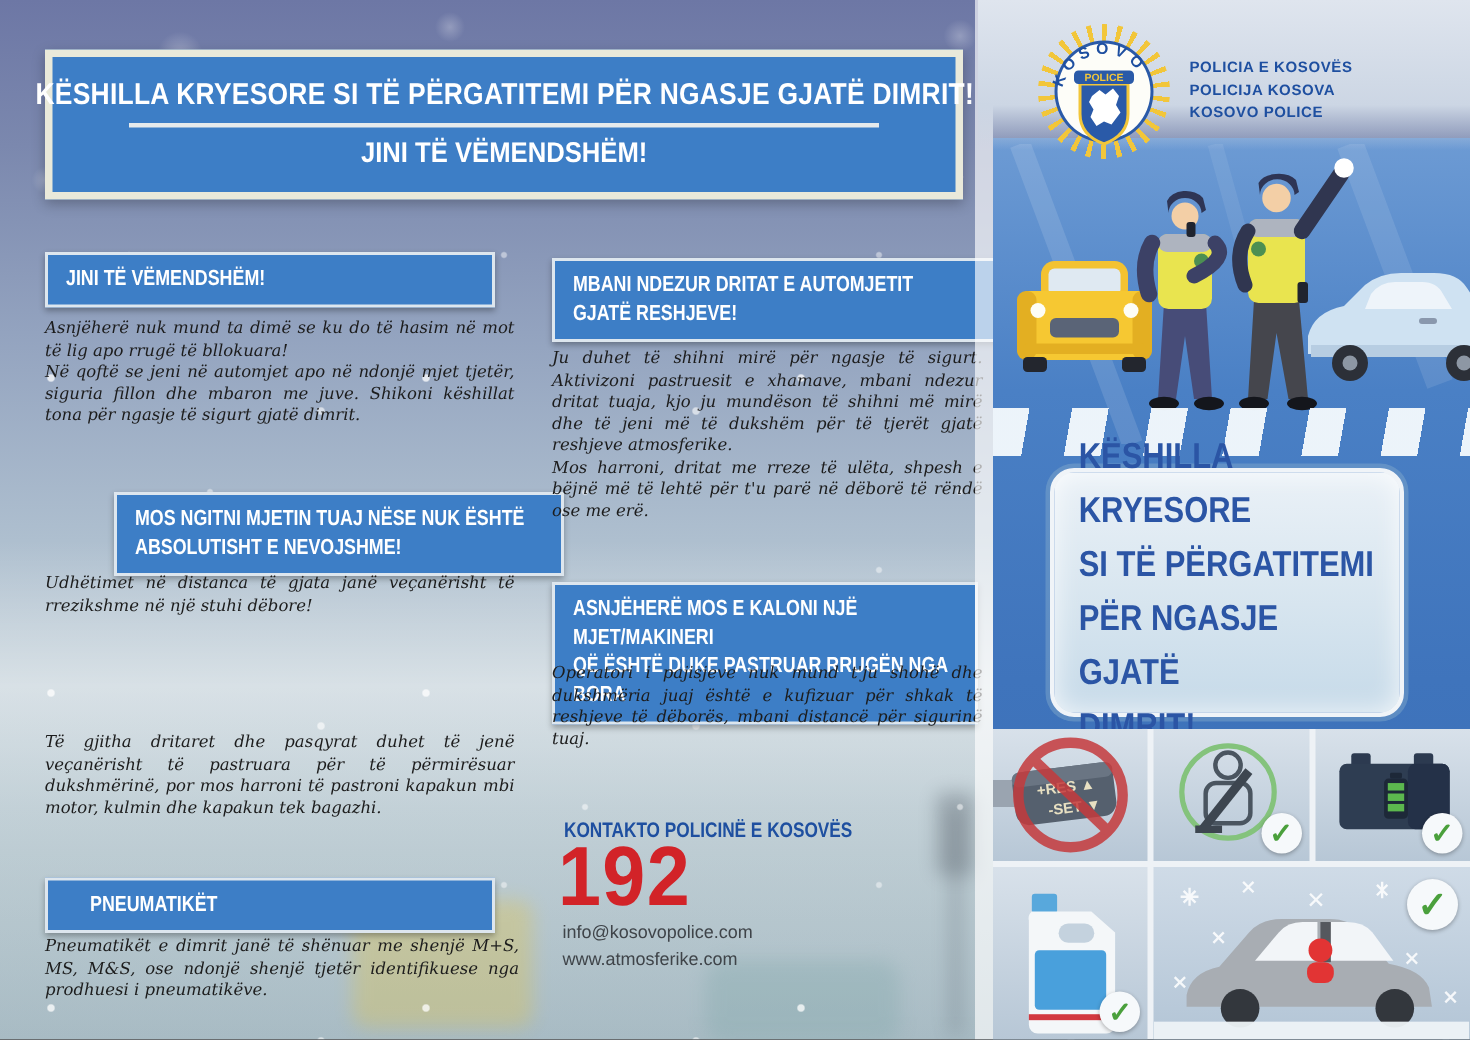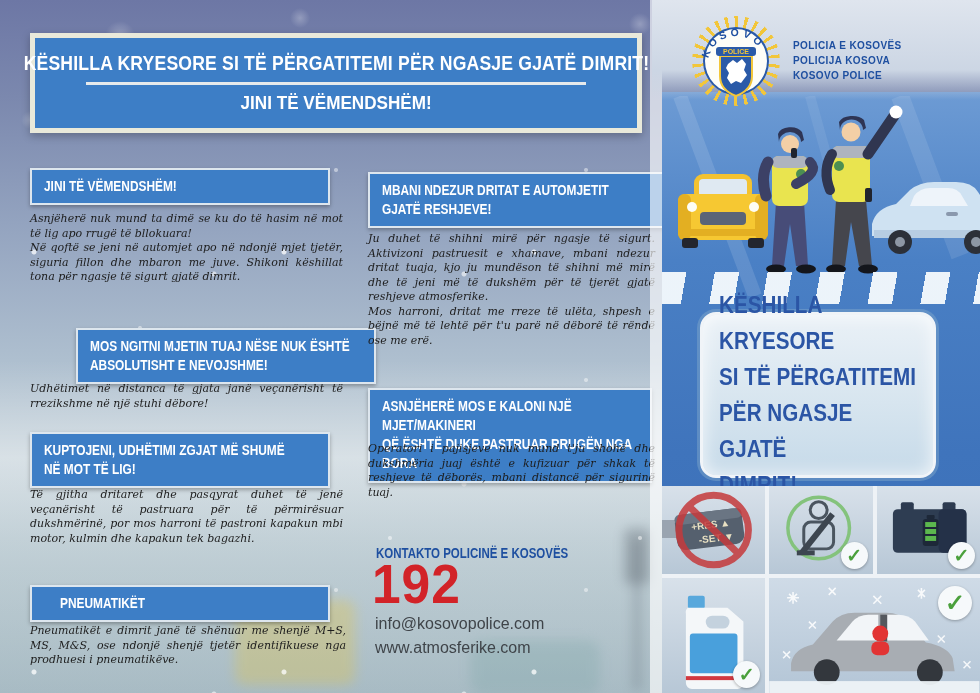--- a/index.html
+++ b/index.html
@@ -42,21 +42,21 @@
   .badge{position:absolute;box-sizing:border-box;background:#3d7ec6;color:#fff;
     border:2px solid #dde6ee;box-shadow:0 2px 4px rgba(0,0,0,.3);
     padding:7px 12px;font-weight:700;font-size:14.5px;line-height:1.32;}
   .cx{display:inline-block;transform:scaleX(.82);transform-origin:0 50%;width:121%;white-space:pre-line;}
   .para{position:absolute;font-family:"DejaVu Serif",serif;color:#1c1c1c;font-size:11px;line-height:1.32;
     text-align:justify;white-space:pre-line;font-style:italic;}
 
   .contact-label{position:absolute;left:376px;top:545px;color:#1e4fa0;font-weight:700;font-size:14px;}
   .contact-phone{position:absolute;left:372px;top:551px;color:#d22328;font-weight:700;font-size:56px;letter-spacing:1px;
     transform:scaleX(.92);transform-origin:0 0;}
-  .contact-links{position:absolute;left:375px;top:612px;color:#3f4449;font-size:16px;line-height:1.5;}
+  .contact-links{position:absolute;left:375px;top:612px;color:#3f4449;font-size:12px;line-height:1.5;}
 
   
   .sky{position:absolute;left:652px;top:0;width:328px;height:100px;
     background:linear-gradient(180deg,#dfe5ee 0%,#ccd6e4 70%,rgba(204,214,228,0) 100%);}
   .gapstrip{position:absolute;left:650px;top:0;width:12px;height:693px;background:rgba(255,255,255,.65);}
   .bluezone{position:absolute;left:662px;top:92px;width:318px;height:601px;
     background:linear-gradient(180deg,#6d9bd4 0%,#4a80c5 28%,#3f74bc 60%,#3a6db4 100%);}
   .crosswalk{position:absolute;left:662px;top:272px;width:318px;height:32px;
     background:repeating-linear-gradient(100deg,rgba(245,250,253,.95) 0 24px,rgba(245,250,253,0) 24px 52px);}
   .panel-box{position:absolute;left:700px;top:312px;width:236px;height:166px;box-sizing:border-box;border-radius:16px;
@@ -107,23 +107,20 @@
   <div class="badge" style="left:30px;top:168px;width:300px;">
     <span class="cx">JINI TË VËMENDSHËM!</span></div>
   <div class="para" style="left:30px;top:212px;width:313px;">Asnjëherë nuk mund ta dimë se ku do të hasim në mot të lig apo rrugë të bllokuara!
 Në qoftë se jeni në automjet apo në ndonjë mjet tjetër, siguria fillon dhe mbaron me juve. Shikoni këshillat tona për ngasje të sigurt gjatë dimrit.</div>
 
   <div class="badge" style="left:30px;top:328px;width:300px;margin-left:46px;">
     <span class="cx">MOS NGITNI MJETIN TUAJ NËSE NUK ËSHTË
 ABSOLUTISHT E NEVOJSHME!</span></div>
   <div class="para" style="left:30px;top:382px;width:313px;">Udhëtimet në distanca të gjata janë veçanërisht të rrezikshme në një stuhi dëbore!</div>
 
-  <div class="badge" style="left:30px;top:432px;width:300px;">
-    <span class="cx">KUPTOJENI, UDHËTIMI ZGJAT MË SHUMË
-NË MOT TË LIG!</span></div>
   <div class="para" style="left:30px;top:488px;width:313px;">Të gjitha dritaret dhe pasqyrat duhet të jenë veçanërisht të pastruara për të përmirësuar dukshmërinë, por mos harroni të pastroni kapakun mbi motor, kulmin dhe kapakun tek bagazhi.</div>
 
   <div class="badge" style="left:30px;top:585px;width:300px;padding-left:28px;">
     <span class="cx">PNEUMATIKËT</span></div>
   <div class="para" style="left:30px;top:624px;width:316px;">Pneumatikët e dimrit janë të shënuar me shenjë M+S, MS, M&amp;S, ose ndonjë shenjë tjetër identifikuese nga prodhuesi i pneumatikëve.</div>
 
   <div class="badge" style="left:368px;top:172px;width:316px;">
     <span class="cx">MBANI NDEZUR DRITAT E AUTOMJETIT
 GJATË RESHJEVE!</span></div>
   <div class="para" style="left:368px;top:232px;width:287px;">Ju duhet të shihni mirë për ngasje të sigurt. Aktivizoni pastruesit e xhamave, mbani ndezur dritat tuaja, kjo ju mundëson të shihni më mirë dhe të jeni më të dukshëm për të tjerët gjatë reshjeve atmosferike.

